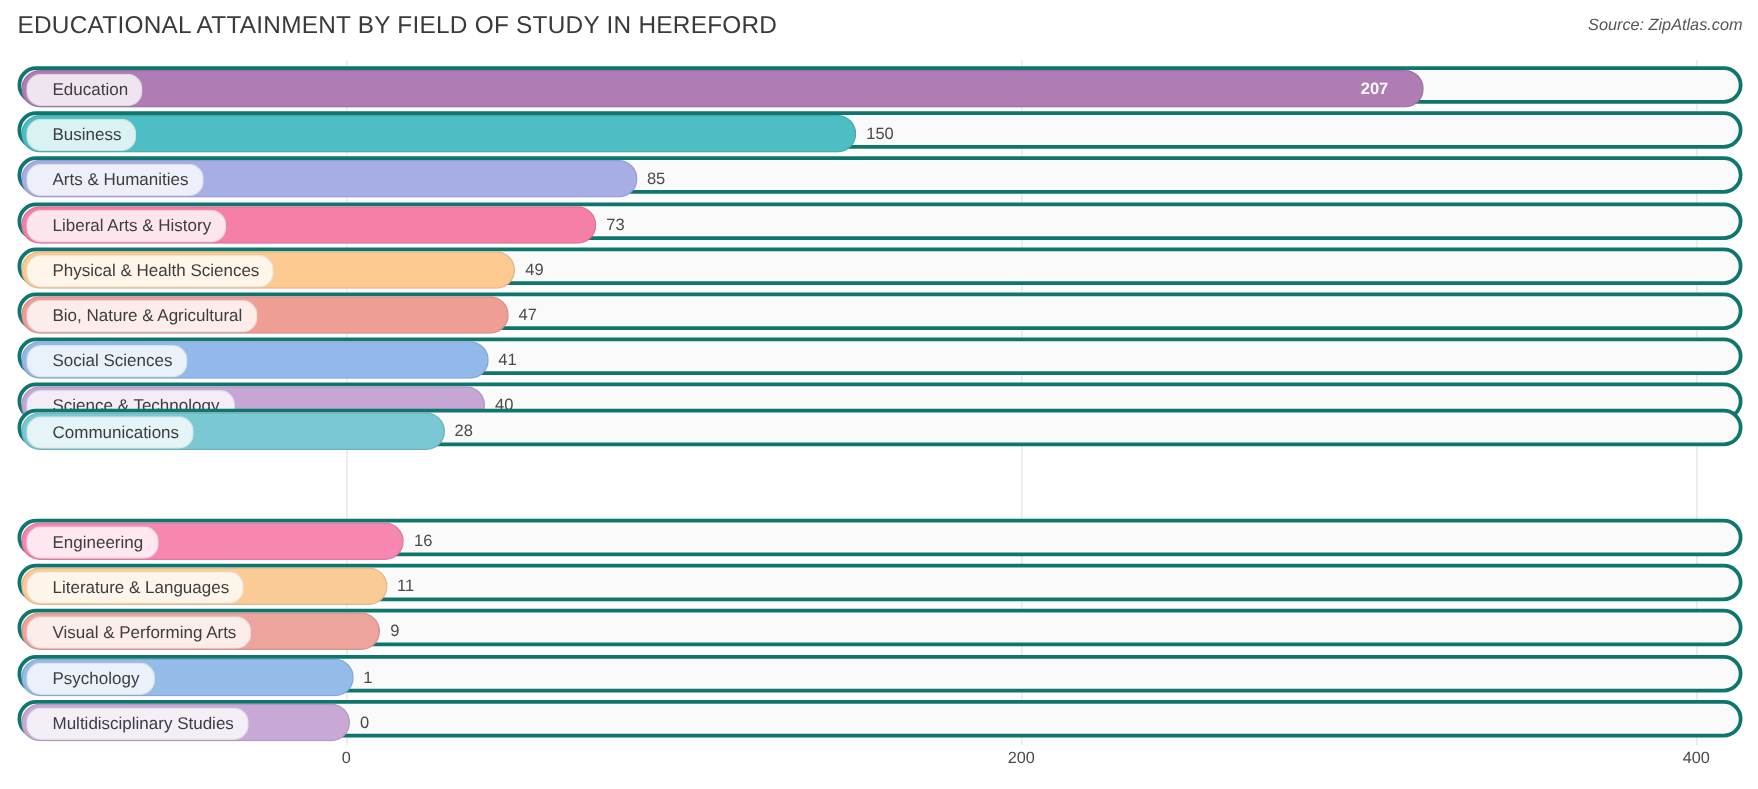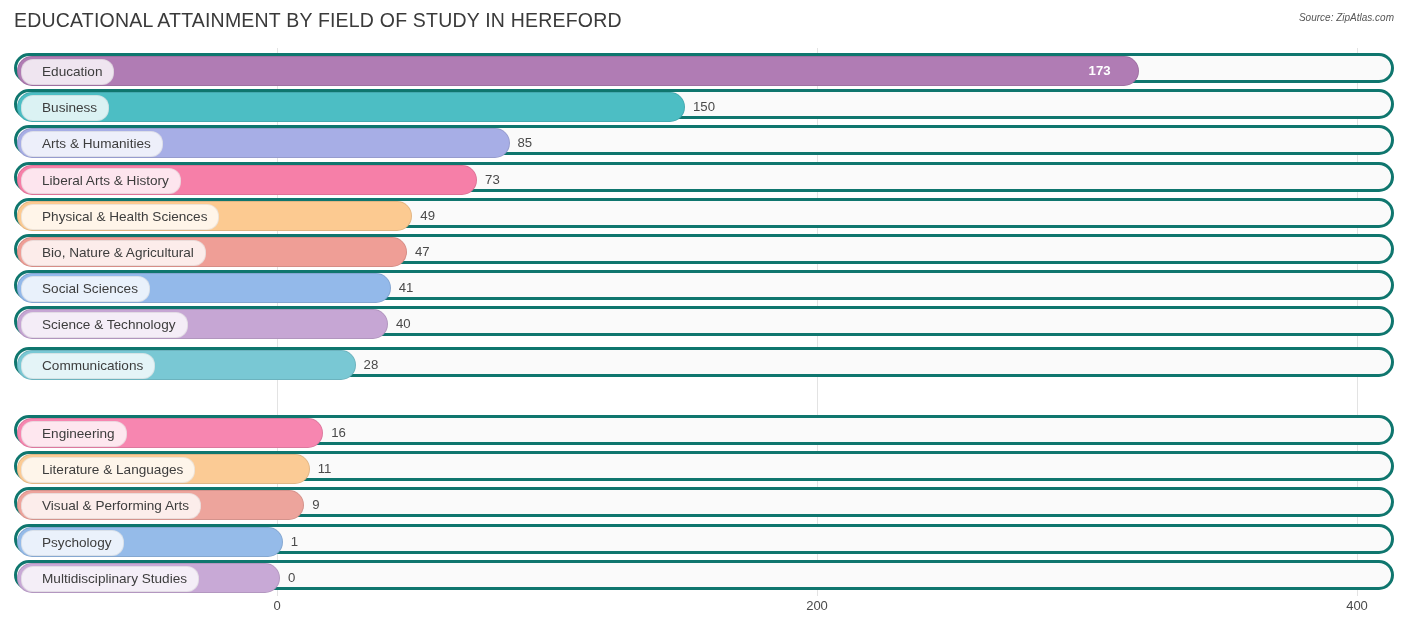--- a/index.html
+++ b/index.html
@@ -24,21 +24,21 @@
     top: 9px;
     font-size: 19.5px;
     color: #3a3a3a;
     letter-spacing: 0.2px;
     white-space: nowrap;
   }
   .source {
     position: absolute;
     right: 12px;
     top: 12px;
-    font-size: 10px;
+    font-size: 13px;
     font-style: italic;
     color: #555555;
     white-space: nowrap;
   }
   .plot {
     position: absolute;
     left: 14px;
     top: 48px;
     width: 1380px;
     height: 548px;
@@ -120,21 +120,21 @@
   <div class="title">EDUCATIONAL ATTAINMENT BY FIELD OF STUDY IN HEREFORD</div>
   <div class="source">Source: ZipAtlas.com</div>
 
   <div class="plot" id="plot">
       <div class="gridline" style="left: 263px;"></div>
       <div class="gridline" style="left: 803px;"></div>
       <div class="gridline" style="left: 1343px;"></div>
       <div class="row" style="top: 5px;">
         <div class="bar" style="width: 1121.6px; background: rgb(176, 124, 180);"></div>
         <div class="label-pill">Education</div>
-        <div class="value inside" style="left: 1071.6px;">173</div>
+        <div class="value inside" style="left: 1071.6px;">207</div>
       </div>
       <div class="row" style="top: 41.2px;">
         <div class="bar" style="width: 668px; background: rgb(76, 190, 196);"></div>
         <div class="label-pill">Business</div>
         <div class="value" style="left: 676px;">150</div>
       </div>
       <div class="row" style="top: 77.4px;">
         <div class="bar" style="width: 492.5px; background: rgb(167, 174, 230);"></div>
         <div class="label-pill">Arts &amp; Humanities</div>
         <div class="value" style="left: 500.5px;">85</div>
@@ -157,21 +157,21 @@
       <div class="row" style="top: 222.2px;">
         <div class="bar" style="width: 373.7px; background: rgb(147, 185, 234);"></div>
         <div class="label-pill">Social Sciences</div>
         <div class="value" style="left: 381.7px;">41</div>
       </div>
       <div class="row" style="top: 258.4px;">
         <div class="bar" style="width: 371px; background: rgb(198, 166, 212);"></div>
         <div class="label-pill">Science &amp; Technology</div>
         <div class="value" style="left: 379px;">40</div>
       </div>
-      <div class="row" style="top: 299px;">
+      <div class="row" style="top: 279px;">
         <div class="bar" style="width: 338.6px; background: rgb(121, 200, 212);"></div>
         <div class="label-pill">Communications</div>
         <div class="value" style="left: 346.6px;">28</div>
       </div>
       <div class="row" style="top: 367px;">
         <div class="bar" style="width: 306.2px; background: rgb(247, 134, 176);"></div>
         <div class="label-pill">Engineering</div>
         <div class="value" style="left: 314.2px;">16</div>
       </div>
       <div class="row" style="top: 403.2px;">

